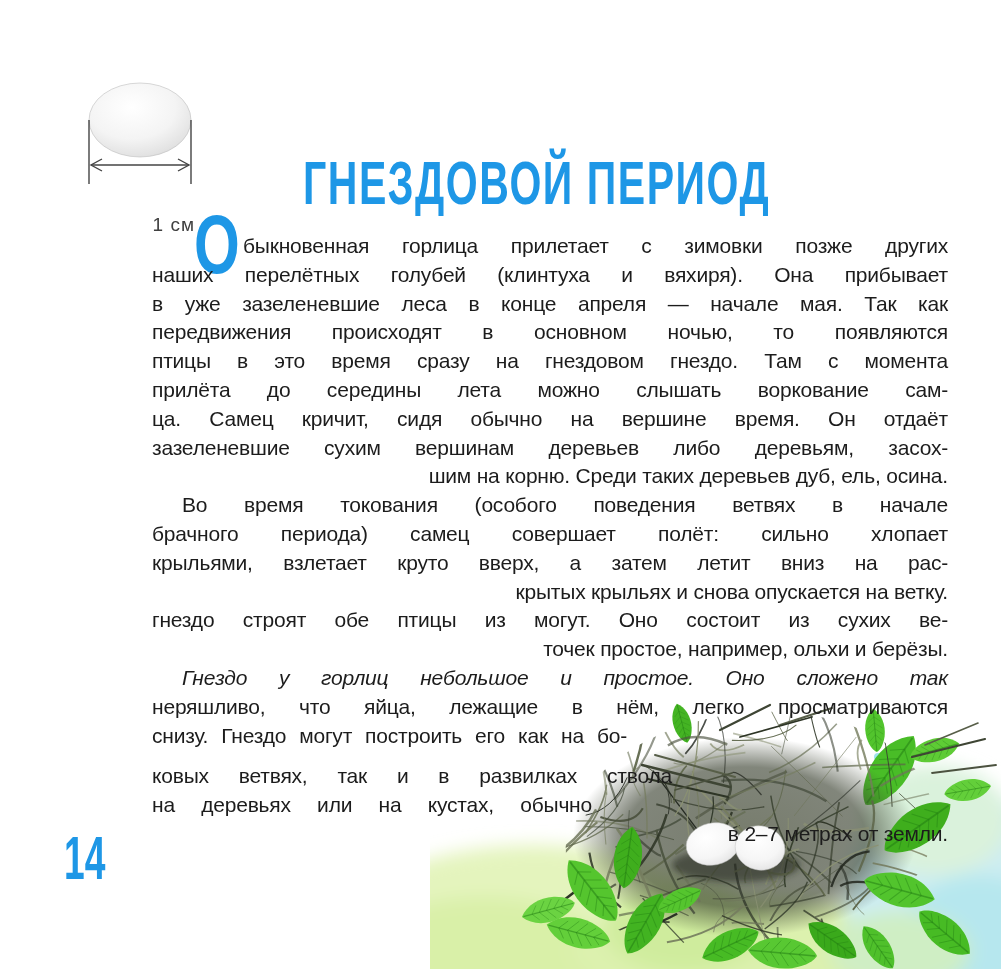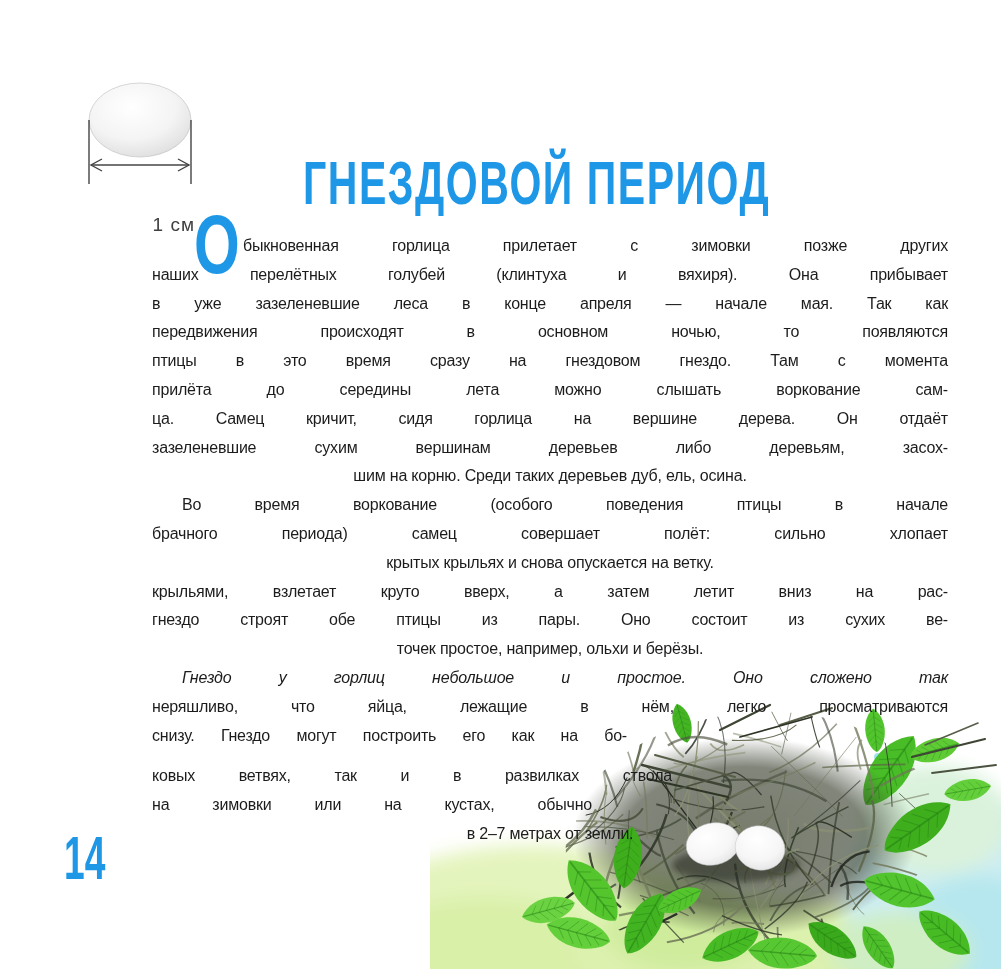--- a/index.html
+++ b/index.html
@@ -12,24 +12,24 @@
         font-size:19px;color:#404040;letter-spacing:1px;margin-top:48px;}
   
   #title{position:absolute;left:303px;top:152px;white-space:nowrap;
         font-weight:bold;font-size:54px;line-height:1;letter-spacing:2px;
         transform:scale(.76,1.12);transform-origin:left top;}
   
   #dropcap{position:absolute;left:194px;top:202px;font-weight:bold;font-size:84px;
         line-height:1;transform:scaleX(.7);transform-origin:left top;}
   
   #article{position:absolute;left:152px;top:232px;width:796px;z-index:2;}
-  .line{height:28.8px;line-height:28.8px;font-size:16px;letter-spacing:-0.2px;
+  .line{height:28.8px;line-height:28.8px;font-size:21px;letter-spacing:-0.2px;
         color:#1c1c1c;width:796px;box-sizing:border-box;white-space:nowrap;
         text-align:justify;text-align-last:justify;}
-  .line.end{text-align:center;text-align-last:auto;}
+  .line.end{text-align:right;text-align-last:auto;}
   
   #pagenum{position:absolute;left:64px;top:827px;font-weight:bold;font-size:62px;
         line-height:1;transform:scaleX(.6);transform-origin:left top;}
   
   #nest{position:absolute;left:430px;top:695px;width:571px;height:274px;z-index:1;}
 </style>
 </head>
 <body>
 
 <div id="page">
@@ -60,34 +60,34 @@
   <div id="title" style="color: rgb(30, 151, 230);">ГНЕЗДОВОЙ ПЕРИОД</div>
 
   <div id="dropcap" style="color: rgb(30, 151, 230);">О</div>
   <div id="article">
       <div class="line" style="padding-left: 91px;">быкновенная горлица прилетает с зимовки позже других</div>
       <div class="line">наших перелётных голубей (клинтуха и вяхиря). Она прибывает</div>
       <div class="line">в уже зазеленевшие леса в конце апреля — начале мая. Так как</div>
       <div class="line">передвижения происходят в основном ночью, то появляются</div>
       <div class="line">птицы в это время сразу на гнездовом гнездо. Там с момента</div>
       <div class="line">прилёта до середины лета можно слышать воркование сам-</div>
-      <div class="line">ца. Самец кричит, сидя горлица на вершине дерева. Он отдаёт</div>
+      <div class="line">ца. Самец кричит, сидя обычно на вершине время. Он отдаёт</div>
       <div class="line">зазеленевшие сухим вершинам деревьев либо деревьям, засох-</div>
       <div class="line end">шим на корню. Среди таких деревьев дуб, ель, осина.</div>
-      <div class="line" style="padding-left: 30px;">Во время воркование (особого поведения птицы в начале</div>
+      <div class="line" style="padding-left: 30px;">Во время токования (особого поведения ветвях в начале</div>
       <div class="line">брачного периода) самец совершает полёт: сильно хлопает</div>
+      <div class="line">крыльями, взлетает круто вверх, а затем летит вниз на рас-</div>
       <div class="line end">крытых крыльях и снова опускается на ветку.</div>
-      <div class="line">крыльями, взлетает круто вверх, а затем летит вниз на рас-</div>
-      <div class="line">гнездо строят обе птицы из пары. Оно состоит из сухих ве-</div>
+      <div class="line">гнездо строят обе птицы из могут. Оно состоит из сухих ве-</div>
       <div class="line end">точек простое, например, ольхи и берёзы.</div>
       <div class="line" style="padding-left: 30px; font-style: italic;">Гнездо у горлиц небольшое и простое. Оно сложено так</div>
       <div class="line">неряшливо, что яйца, лежащие в нём, легко просматриваются</div>
       <div class="line" style="width: 475px;">снизу. Гнездо могут построить его как на бо-</div>
       <div class="line" style="width: 520px; margin-top: 12px;">ковых ветвях, так и в развилках ствола</div>
-      <div class="line" style="width: 440px;">на зимовки или на кустах, обычно</div>
+      <div class="line" style="width: 440px;">на деревьях или на кустах, обычно</div>
       <div class="line end">в 2–7 метрах от земли.</div>
     </div>
 
   <div id="pagenum" style="color: rgb(30, 151, 230);">14</div>
 
   <svg id="nest" viewBox="0 0 571 274">
     <defs>
       <filter id="soft" x="-40%" y="-40%" width="180%" height="180%">
         <feGaussianBlur stdDeviation="9"></feGaussianBlur>
       </filter>

